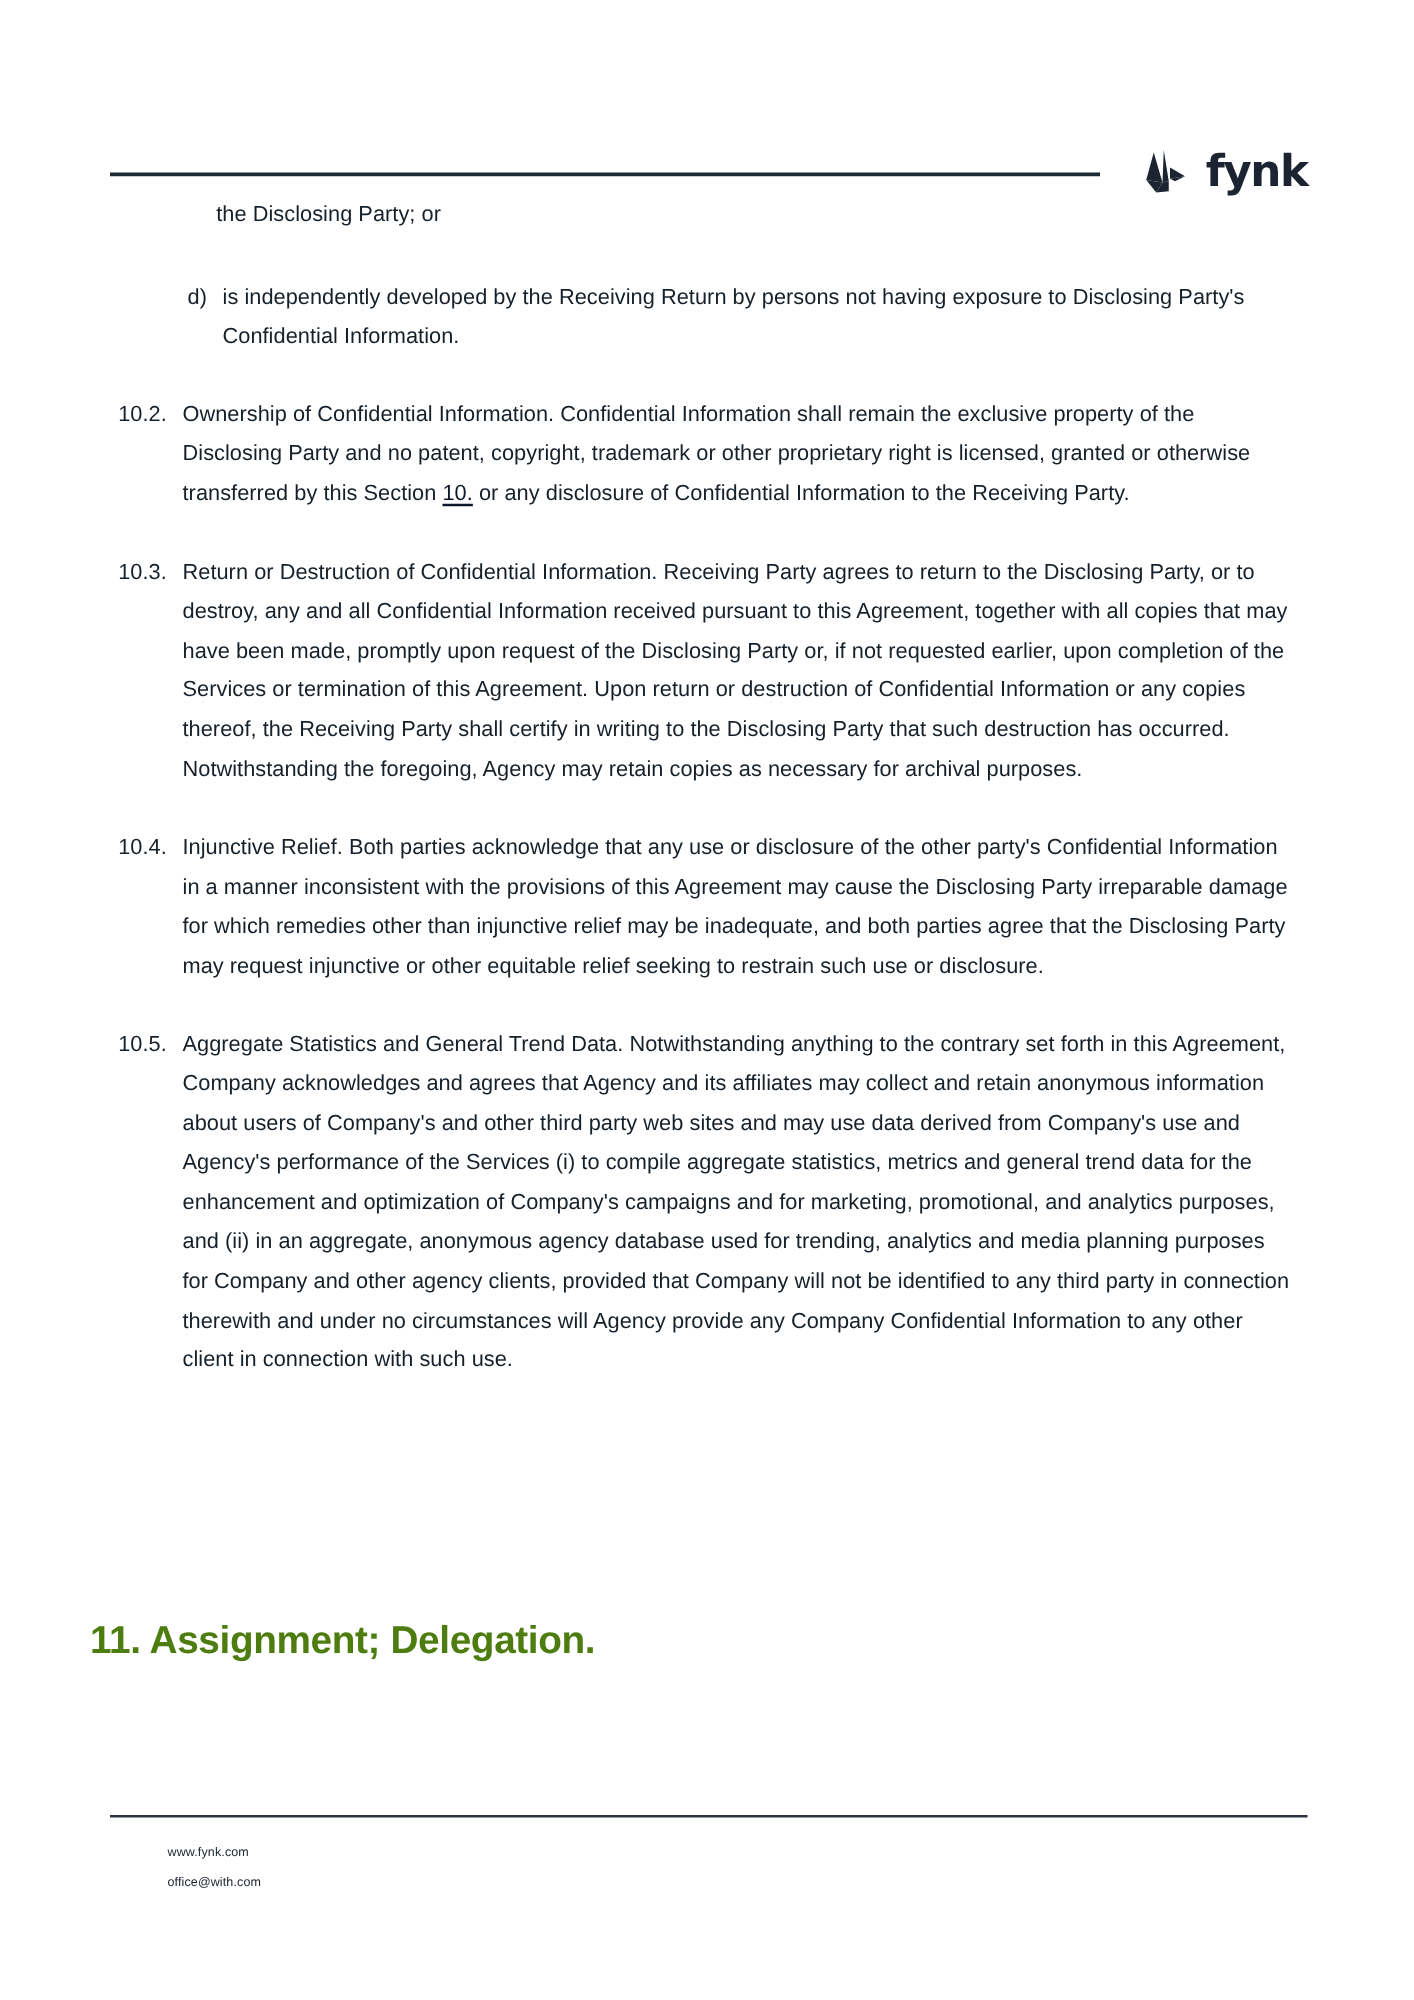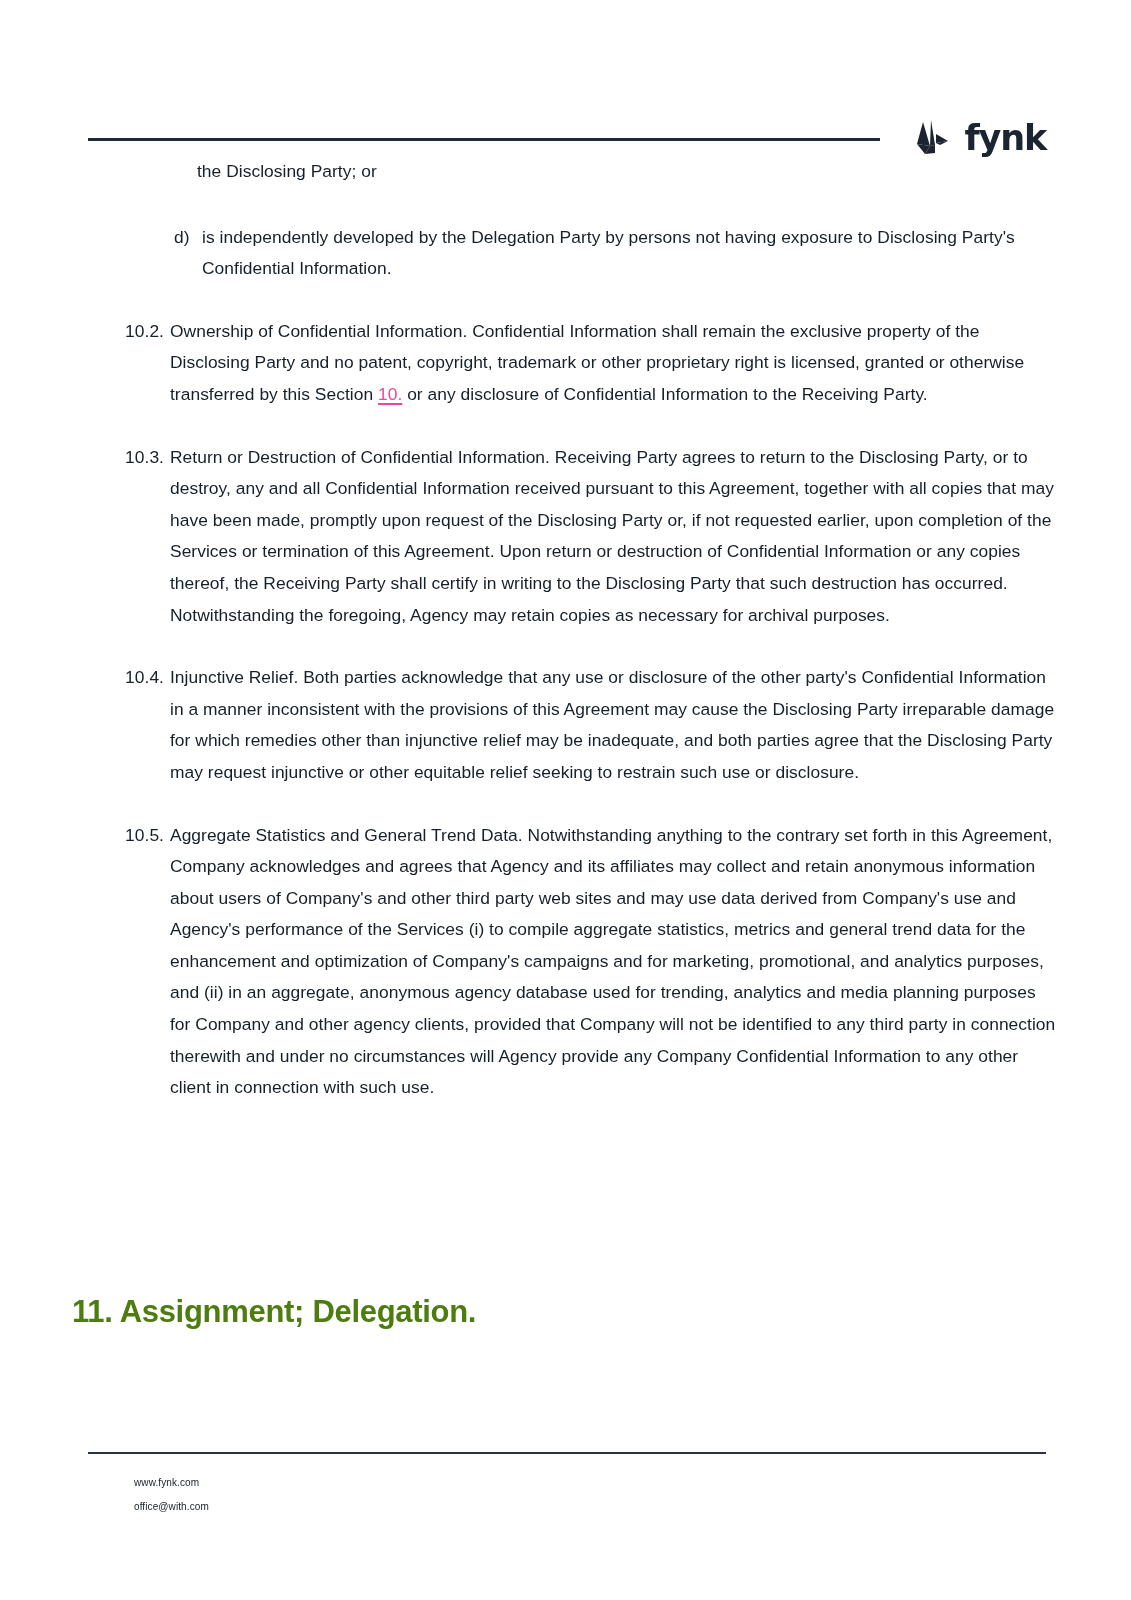--- a/index.html
+++ b/index.html
@@ -59,21 +59,20 @@
     color: #1b2430;
     line-height: 1;
   }
 
   
   .content {
     position: absolute;
     top: 152px;
     left: 88px;
     width: 945px;
-    margin-left: 24px;
   }
 
   .para {
     font-size: 17.4px;
     line-height: 31.6px;
     color: #16202a;
     letter-spacing: 0.04px;
   }
 
   
@@ -98,26 +97,26 @@
   .clause {
     position: relative;
     margin: 31px 0 0 0;
     padding-left: 58px;
   }
   .clause .num {
     position: absolute;
     left: 0;
     top: 0;
     width: 52px;
-    text-align: right;
+    text-align: center;
     white-space: nowrap;
   }
 
   a.xref {
-    color: #ec4899;
+    color: #0f172a;
     text-decoration: underline;
     text-underline-offset: 3px;
     text-decoration-thickness: 1.5px;
   }
 
   
   .section-heading {
     position: absolute;
     top: 1272px;
     left: 72px;
@@ -168,21 +167,21 @@
       </svg>
       <span class="logo-word">fynk</span>
     </div>
   </div>
 
   <div class="content">
 
     <div class="para cont-line">the Disclosing Party; or</div>
 
     <div class="para sub-item">
-      <span class="marker">d)</span><span>is independently developed by the Delegation Party by persons not having exposure to Disclosing Party's Confidential Information.</span>
+      <span class="marker">d)</span><span>is independently developed by the Receiving Return by persons not having exposure to Disclosing Party's Confidential Information.</span>
     </div>
 
     <div class="para clause">
       <span class="num">10.2.</span><span>Ownership of Confidential Information. Confidential Information shall remain the exclusive property of the Disclosing Party and no patent, copyright, trademark or other proprietary right is licensed, granted or otherwise transferred by this Section </span><a class="xref" href="#">10.</a><span> or any disclosure of Confidential Information to the Receiving Party.</span>
     </div>
 
     <div class="para clause">
       <span class="num">10.3.</span><span>Return or Destruction of Confidential Information. Receiving Party agrees to return to the Disclosing Party, or to destroy, any and all Confidential Information received pursuant to this Agreement, together with all copies that may have been made, promptly upon request of the Disclosing Party or, if not requested earlier, upon completion of the Services or termination of this Agreement. Upon return or destruction of Confidential Information or any copies thereof, the Receiving Party shall certify in writing to the Disclosing Party that such destruction has occurred. Notwithstanding the foregoing, Agency may retain copies as necessary for archival purposes.</span>
     </div>
 

